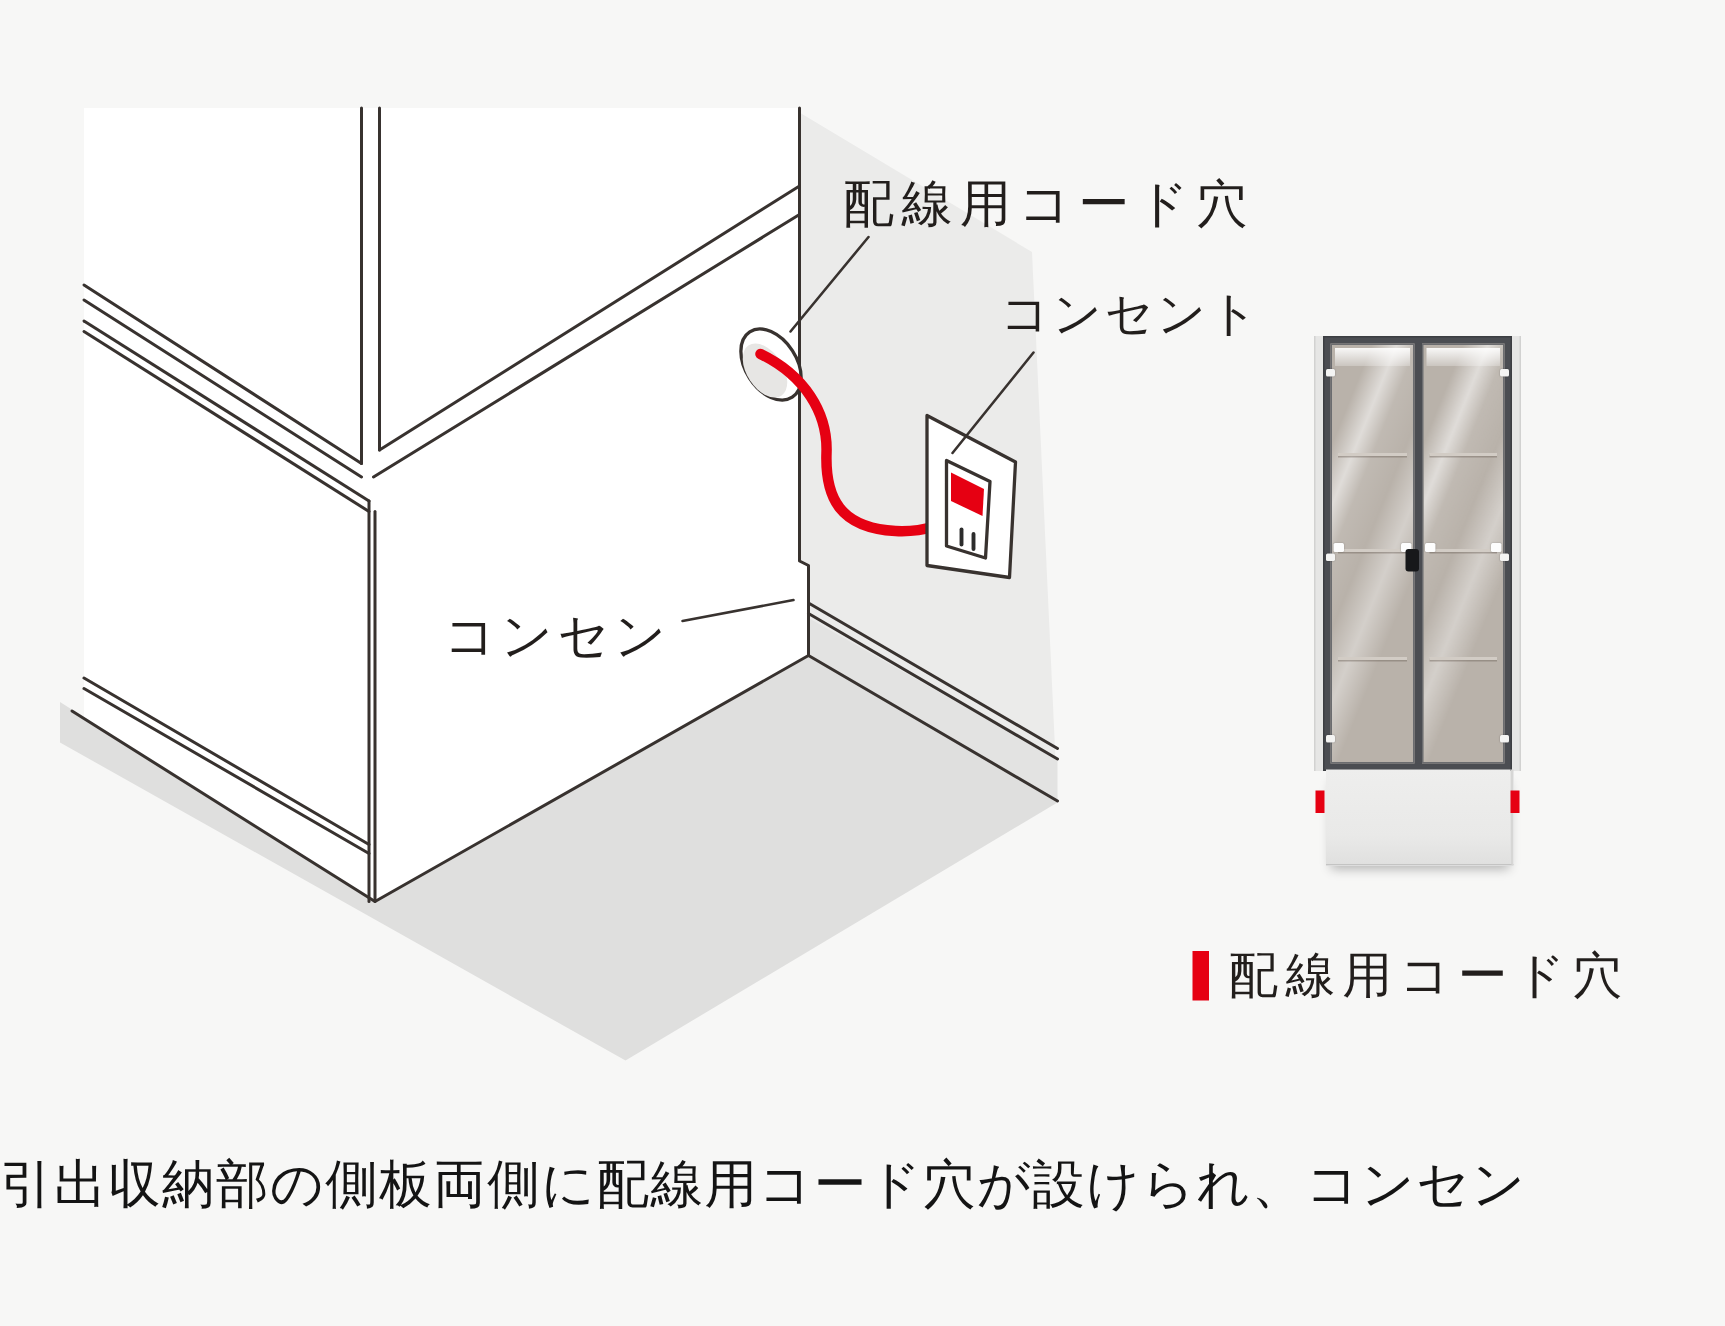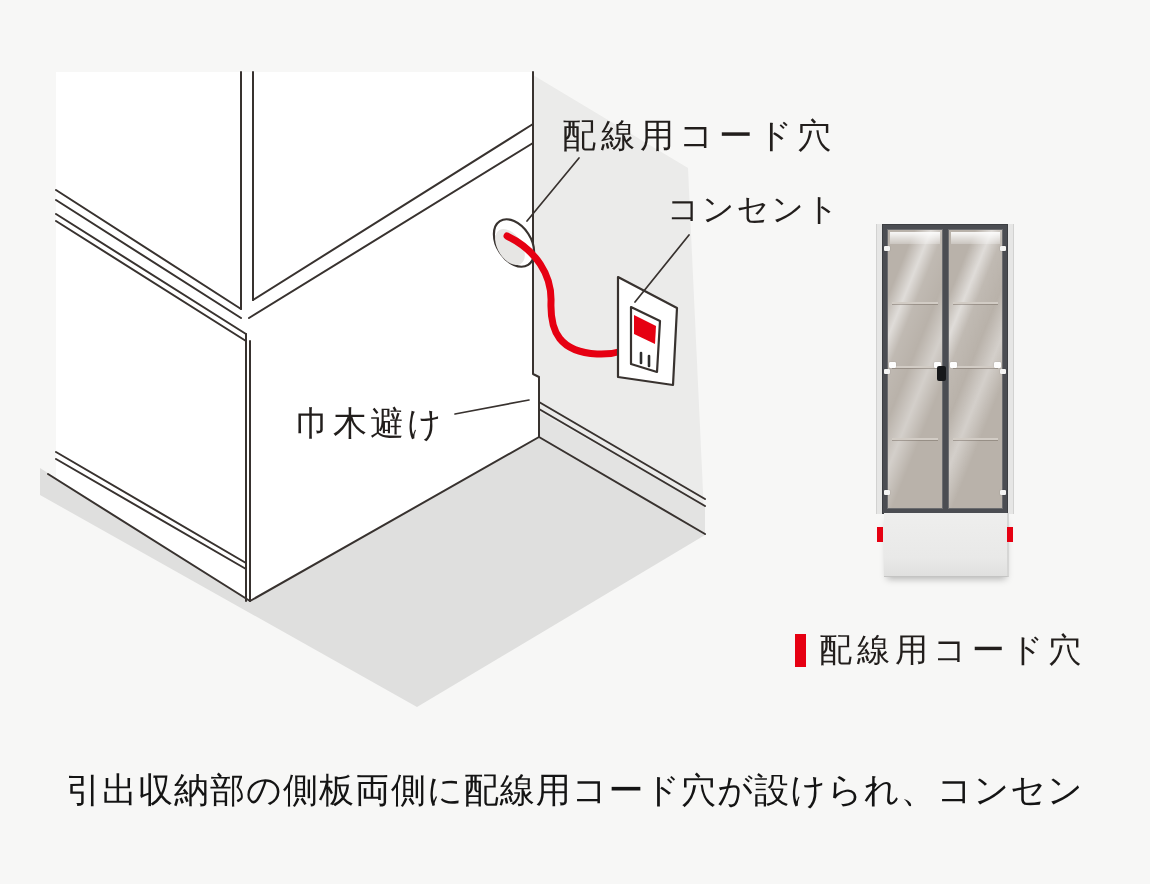--- a/index.html
+++ b/index.html
@@ -2,21 +2,21 @@
 <html style="--accent-red: #e60012; --line: #38322f; --wall: #ebebea; --floor: #dfdfde; --background: #f7f7f6; --interior: #b9b2aa; --door-frame: #4b4d52;"><head>
 <meta charset="utf-8">
 <style>
   :root{
     --background:#f7f7f6; --line:#38322f; --wall:#ebebea; --floor:#dfdfde;
     --baseboard:#e3e3e2; --accent-red:#e60012; --cabinet-white:#ffffff;
     --interior:#b9b2aa; --door-frame:#4b4d52;
   }
   html,body{margin:0;padding:0;background:var(--background);}
   .canvas{position:relative;width:1150px;height:884px;background:var(--background);
-    overflow:hidden;font-family:Liberation Sans, sans-serif;color:#1a1a1a;}
+    overflow:hidden;font-family:Liberation Serif, serif;color:#1a1a1a;}
   .artwork{position:absolute;left:0;top:0;width:1150px;height:884px;}
 
   
   .fill-wall{fill:var(--wall);}
   .fill-floor{fill:var(--floor);}
   .fill-baseboard{fill:var(--baseboard);}
   .fill-cab{fill:var(--cabinet-white);}
   .ln{stroke:var(--line);stroke-width:2;fill:none;stroke-linecap:round;stroke-linejoin:round;}
   .ln-thin{stroke:var(--line);stroke-width:1.7;fill:none;stroke-linecap:round;}
   .cable{stroke:var(--accent-red);stroke-width:7;fill:none;stroke-linecap:round;}
@@ -61,21 +61,21 @@
   .cord-mark{position:absolute;width:6px;height:15px;background:var(--accent-red);}
   .cord-mark.left{left:1px;top:303px;}
   .cord-mark.right{left:131px;top:303px;}
 
   
   .legend{position:absolute;left:795px;top:628px;display:flex;align-items:center;}
   .legend-bar{width:11px;height:33px;background:var(--accent-red);margin-right:13px;}
   .legend-text{font-size:33px;letter-spacing:5px;color:#221e1c;white-space:nowrap;}
 
   
-  .caption{position:absolute;left:0;top:763px;width:1150px;text-align:center;
+  .caption{position:absolute;left:0;top:763px;width:1150px;text-align:left;
     font-size:35px;line-height:53px;color:#141414;letter-spacing:1px;}
 </style>
 </head>
 <body>
 
 <div class="canvas">
 
   <svg class="artwork" viewBox="0 0 1150 884">
 
     <polygon class="fill-wall" points="533,75 688,168 705,535 539,437 539,377 533,374"></polygon>
@@ -125,21 +125,21 @@
       <path class="slot" d="M649,356 L649,366"></path>
     </g>
 
     <path class="ln-thin" d="M579,158 L527,221"></path>
     <path class="ln-thin" d="M689,235 L635,302"></path>
     <path class="ln-thin" d="M455,414 L529,400"></path>
   </svg>
 
   <div class="diagram-label label-cord-hole">配線用コード穴</div>
   <div class="diagram-label label-outlet">コンセント</div>
-  <div class="diagram-label label-skirting">巾木避け</div>
+  <div class="diagram-label label-skirting">コンセン</div>
 
   <div class="thumb">
     <div class="thumb-side left"></div>
     <div class="thumb-side right"></div>
     <div class="thumb-doors">
       <div class="pane">
         <div class="pane-topband"></div>
         <div class="shelf" style="top:72px"></div>
         <div class="shelf" style="top:136px"></div>
         <div class="shelf" style="top:208px"></div>

